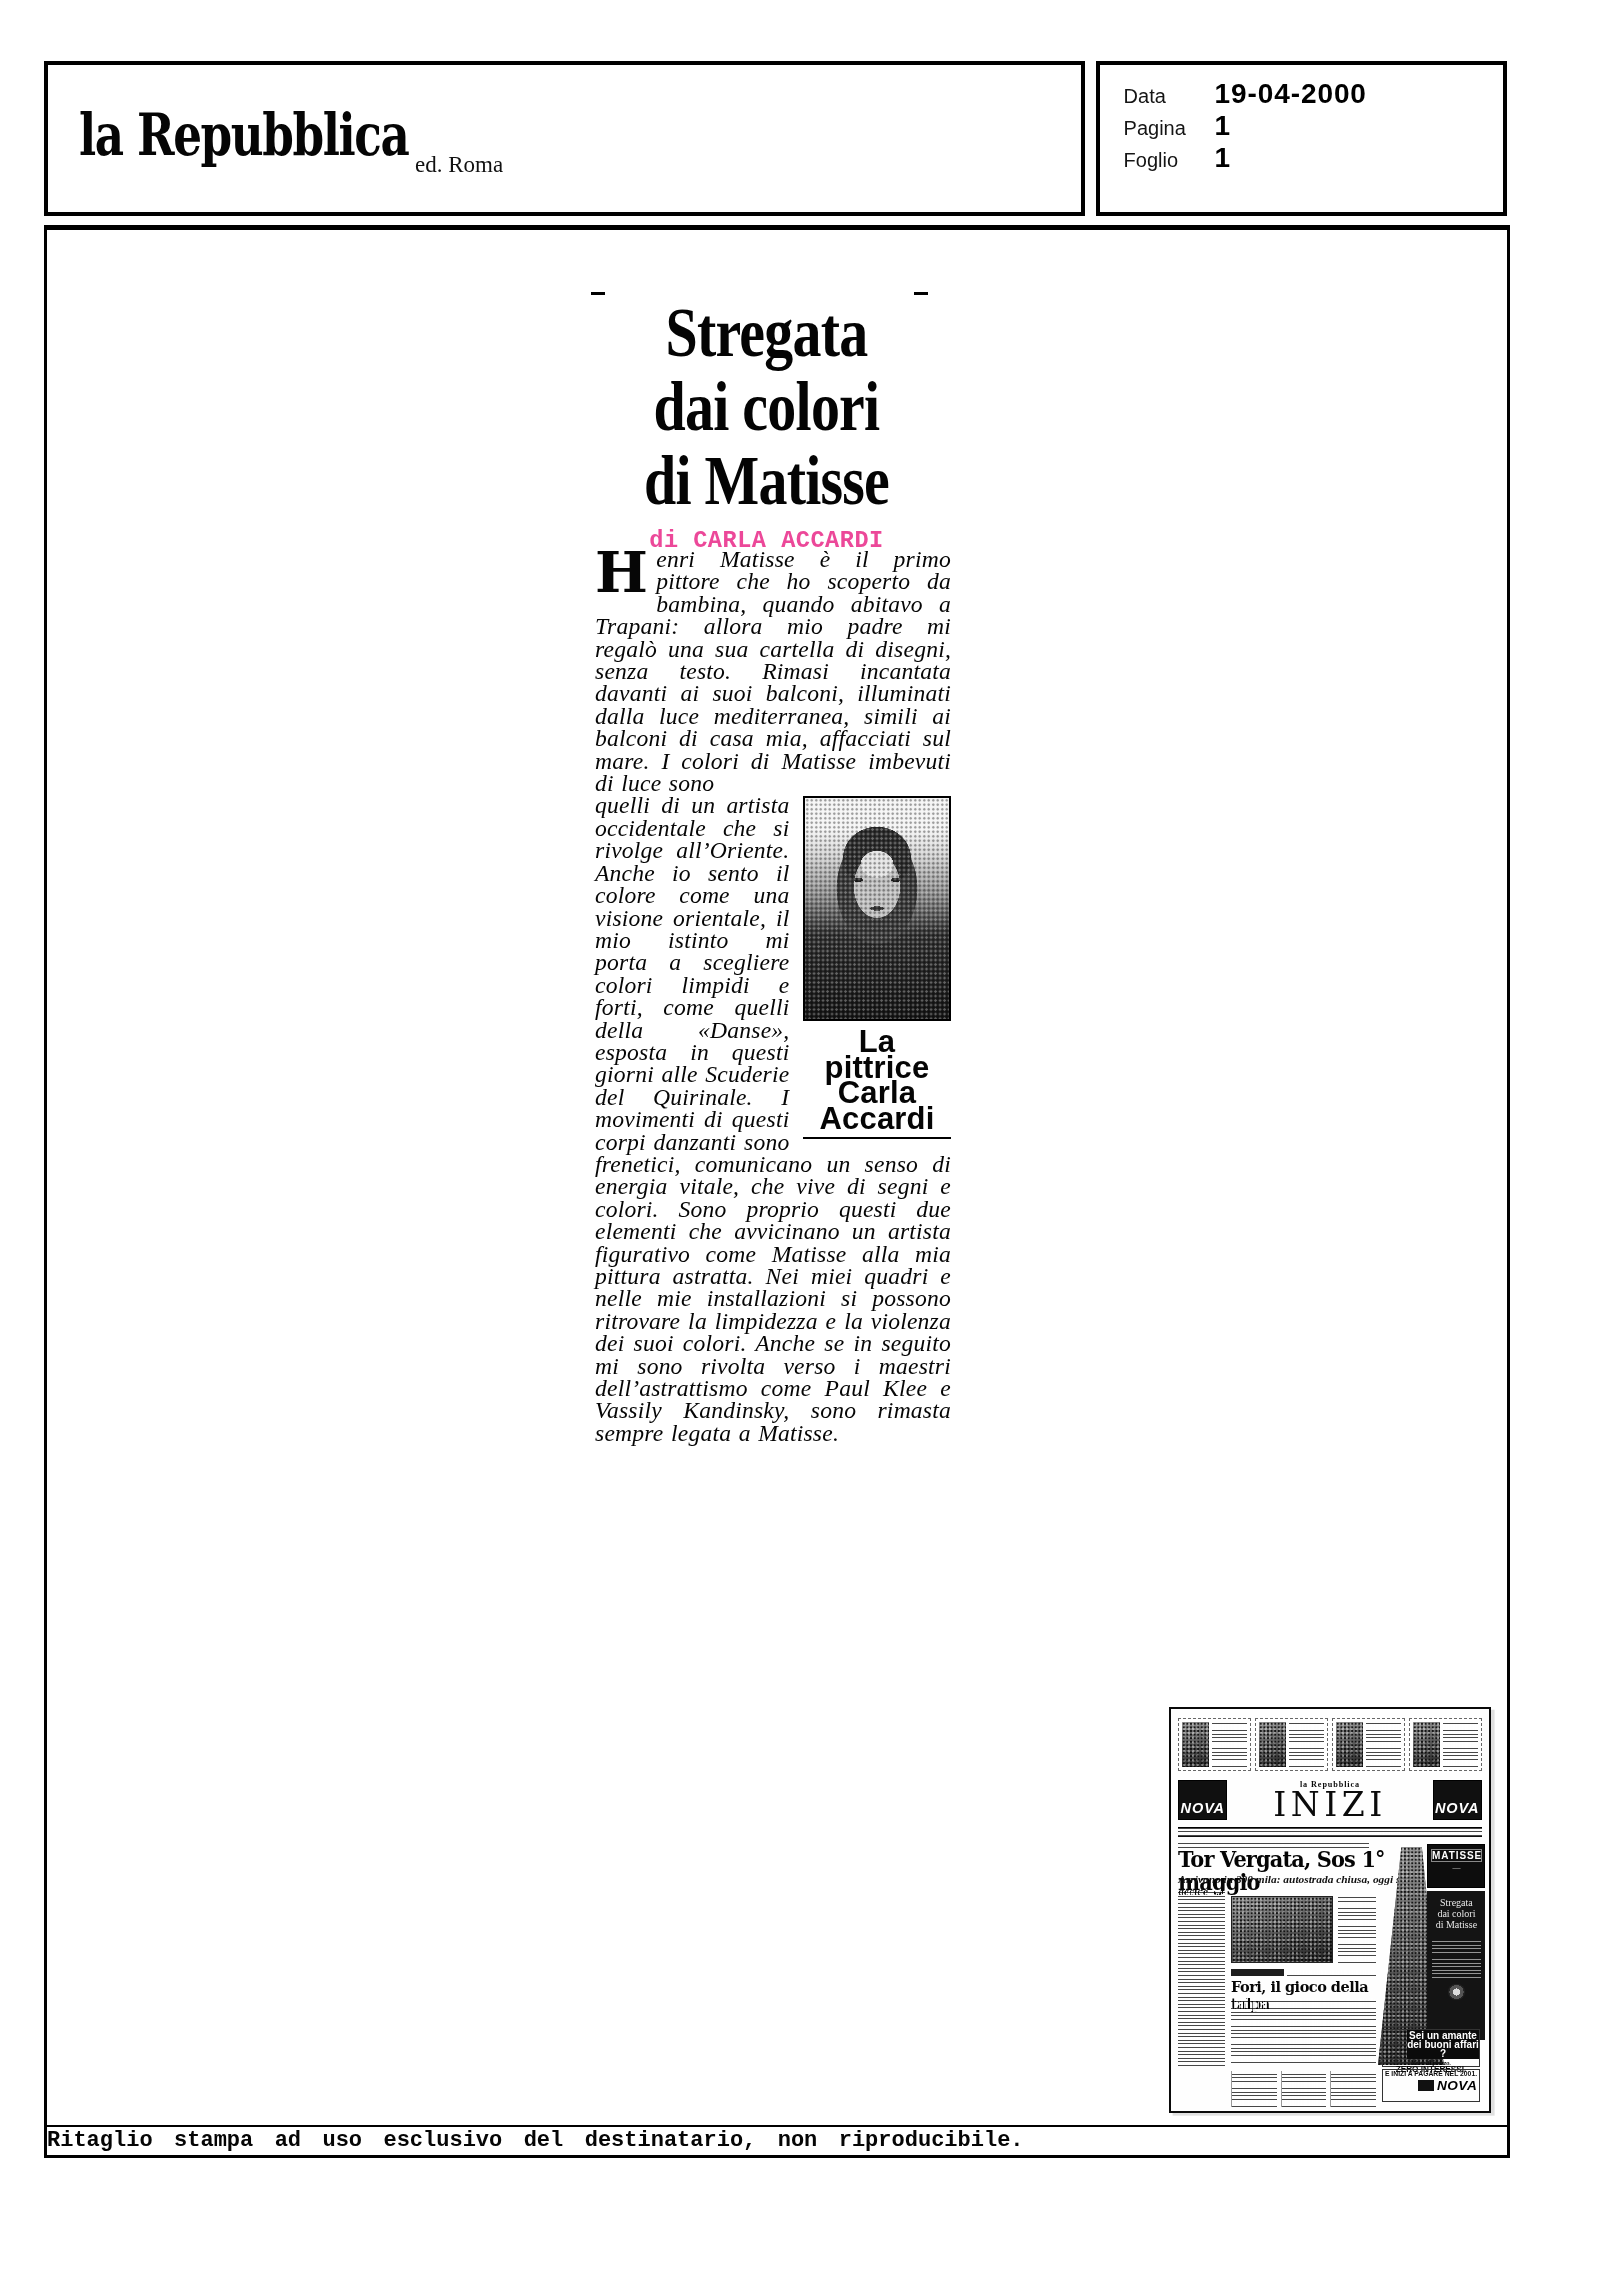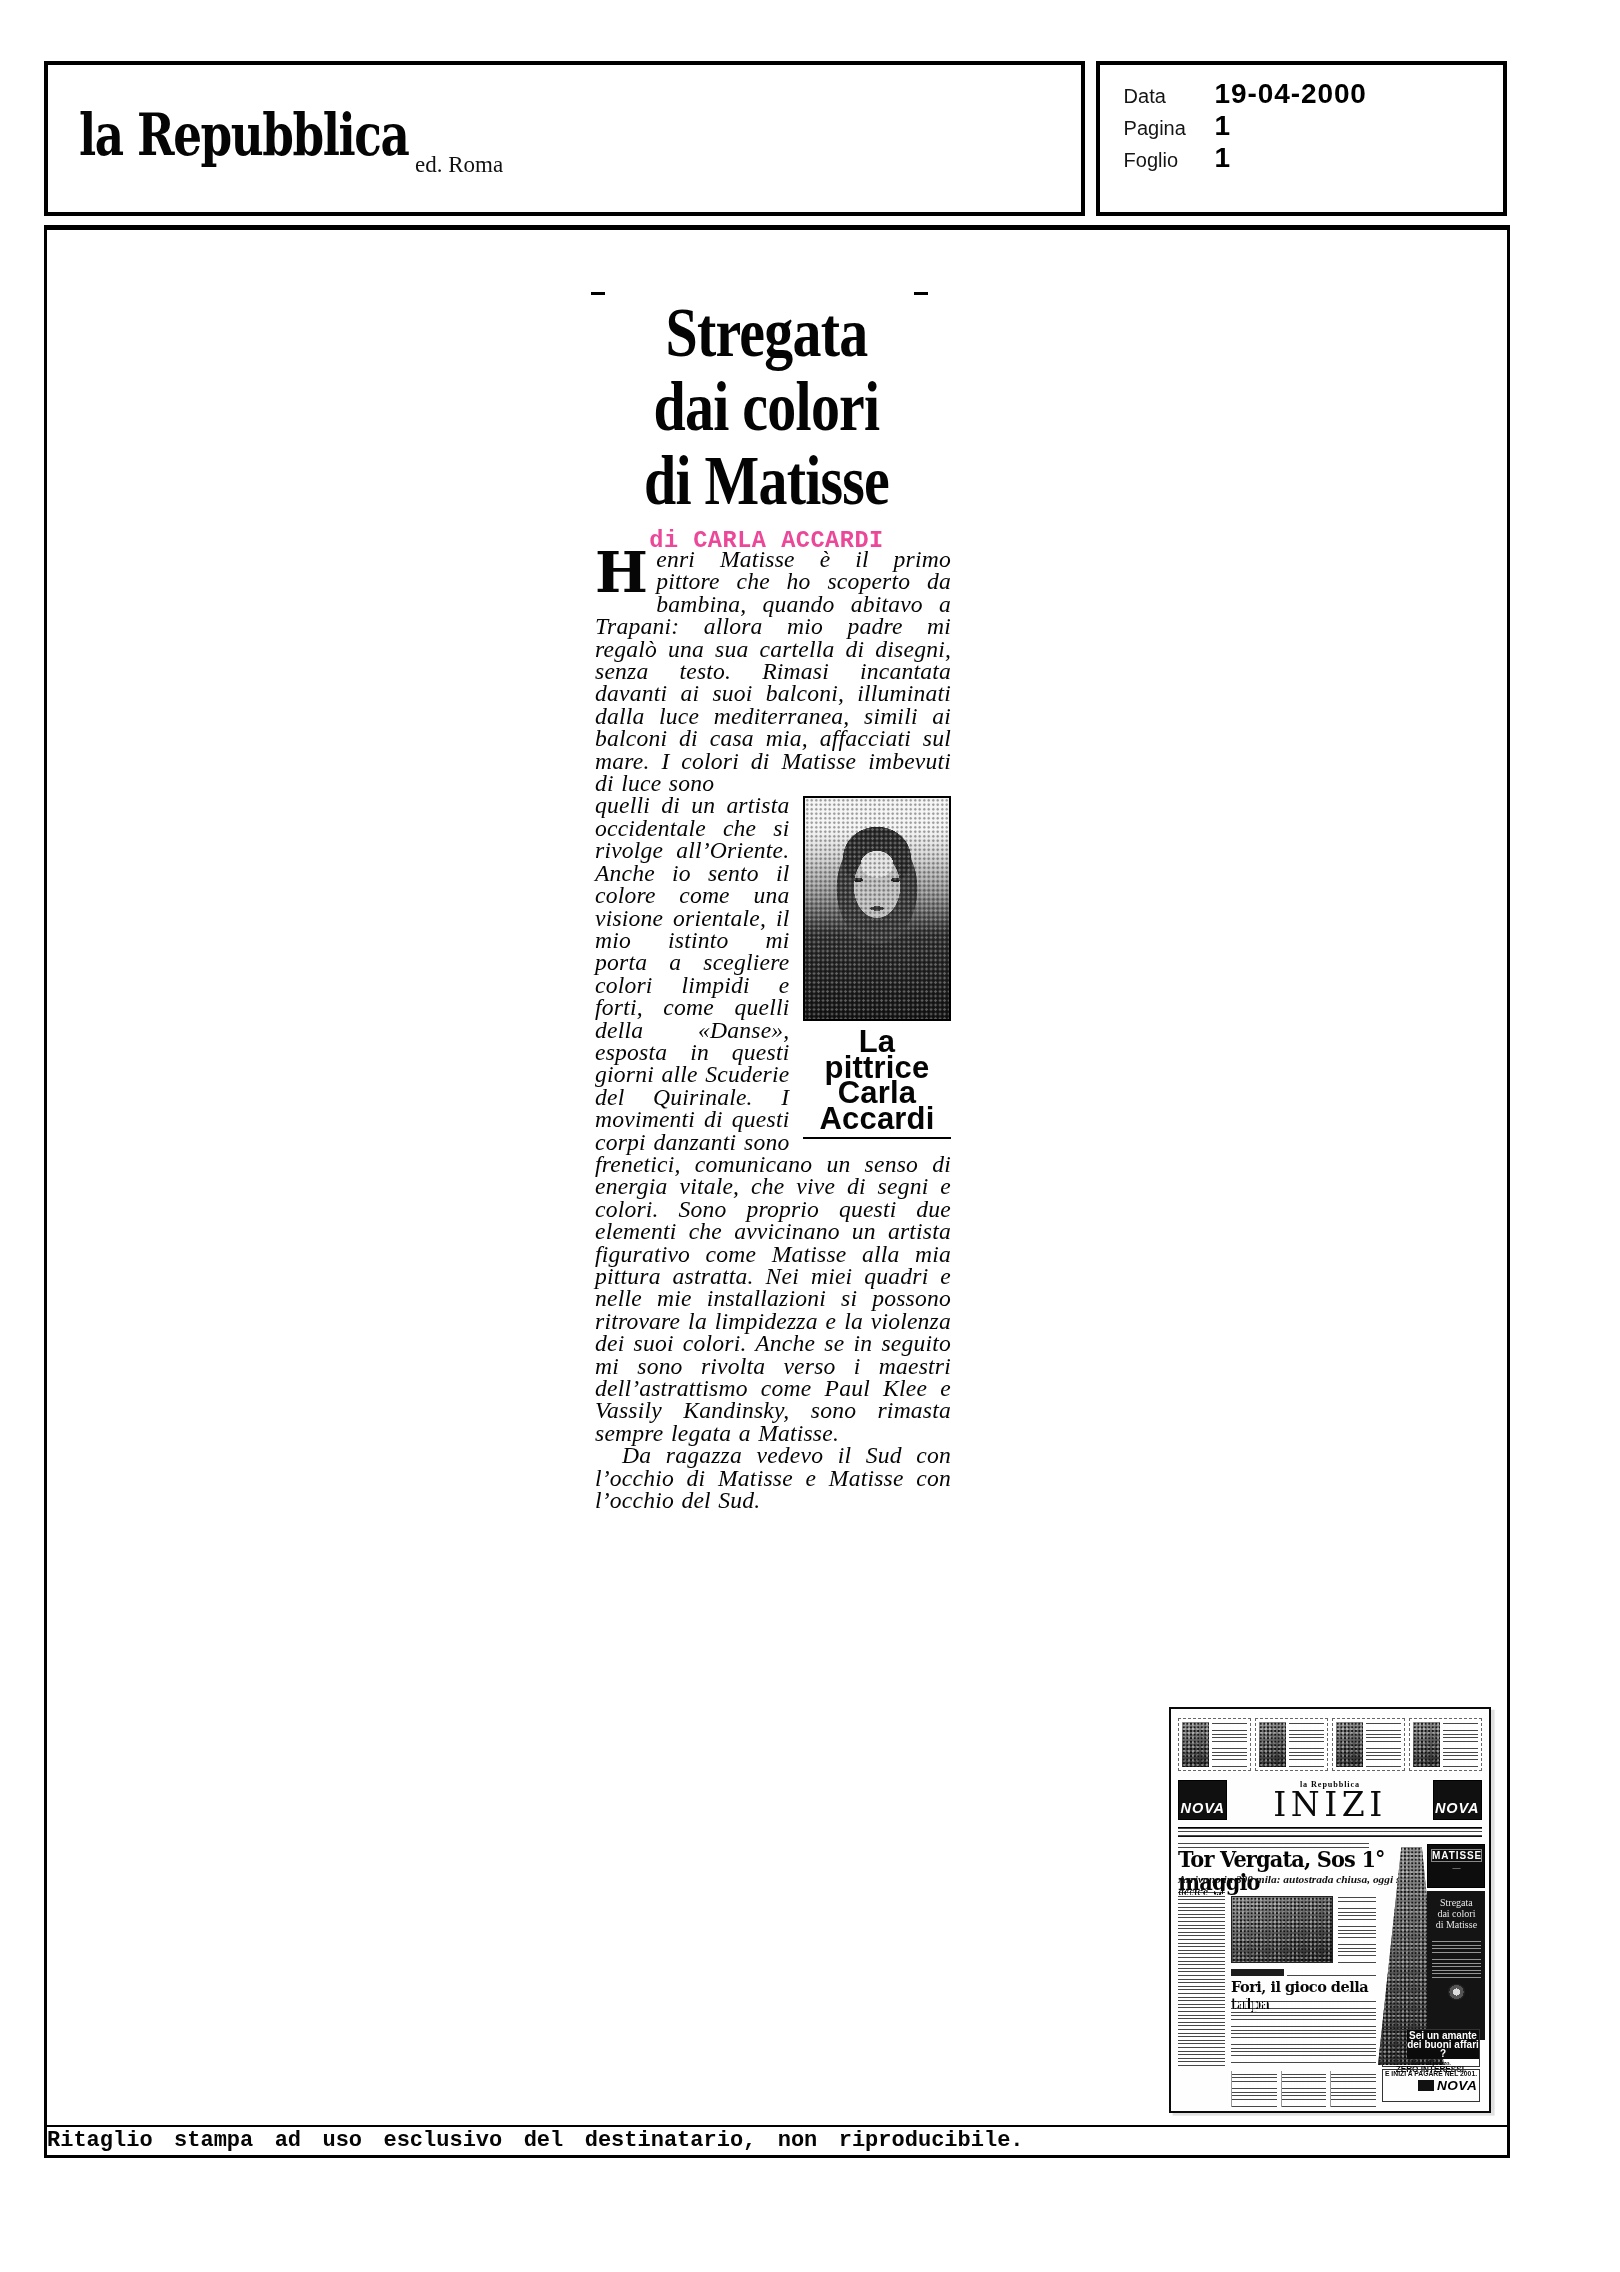--- a/index.html
+++ b/index.html
@@ -243,21 +243,20 @@
   <div class="article">
     <p class="p1">Henri Matisse è il primo pittore che ho scoperto da bambina, quando abitavo a Trapani: allora mio padre mi regalò una sua cartella di disegni, senza testo. Rimasi incantata davanti ai suoi balconi, illuminati dalla luce mediterranea, simili ai balconi di casa mia, affacciati sul mare. I colori di Matisse imbevuti di luce sono</p>
     <div class="figure">
       <div class="photo"></div>
       <div class="caption">
         <div>La pittrice</div>
         <div>Carla Accardi</div>
       </div>
     </div>
     <p class="p2">quelli di un artista occidentale che si rivolge all’Oriente. Anche io sento il colore come una visione orientale, il mio istinto mi porta a scegliere colori limpidi e forti, come quelli della «Danse», esposta in questi giorni alle Scuderie del Quirinale. I movimenti di questi corpi danzanti sono frenetici, comunicano un senso di energia vitale, che vive di segni e colori. Sono proprio questi due elementi che avvicinano un artista figurativo come Matisse alla mia pittura astratta. Nei miei quadri e nelle mie installazioni si possono ritrovare la limpidezza e la violenza dei suoi colori. Anche se in seguito mi sono rivolta verso i maestri dell’astrattismo come Paul Klee e Vassily Kandinsky, sono rimasta sempre legata a Matisse.</p>
-    <p class="p-indent">Da ragazza vedevo il Sud con l’occhio di Matisse e Matisse con l’occhio del Sud.</p>
   </div>
 
   <div class="thumb">
     <div class="teasers">
       <div class="teaser">
           <div class="t-img nz-dark"></div>
           <div class="t-txt nz"></div>
         </div>
       <div class="teaser">
           <div class="t-img nz-dark"></div>

